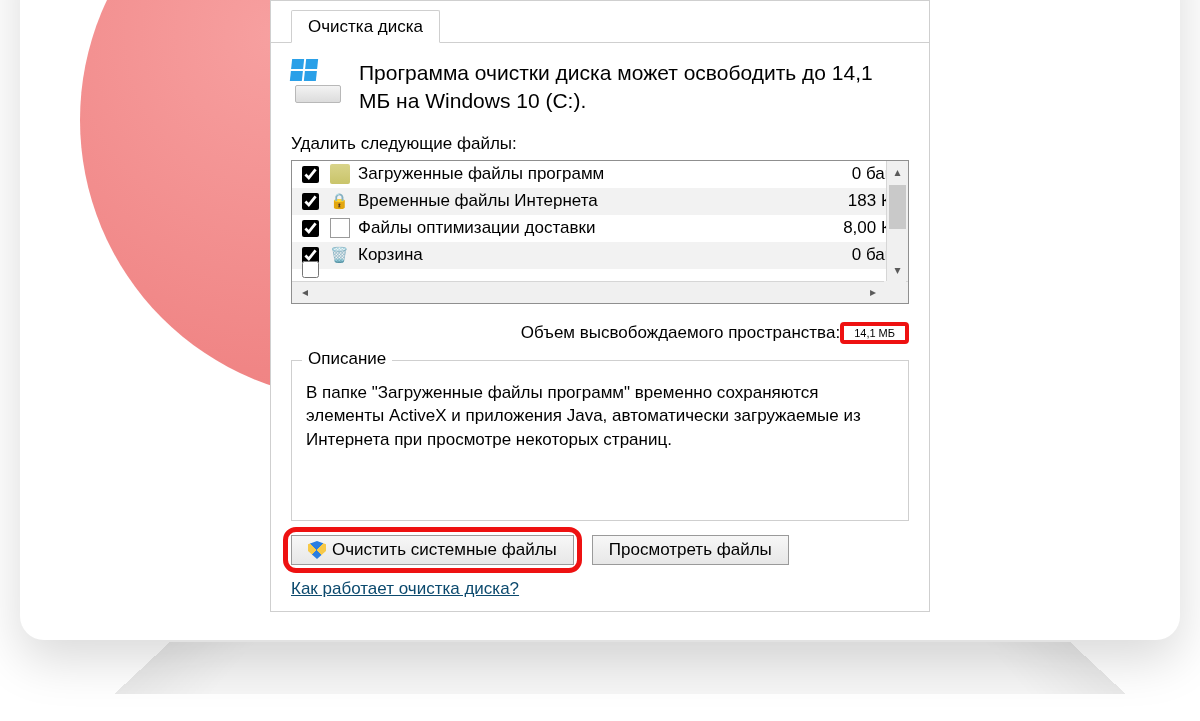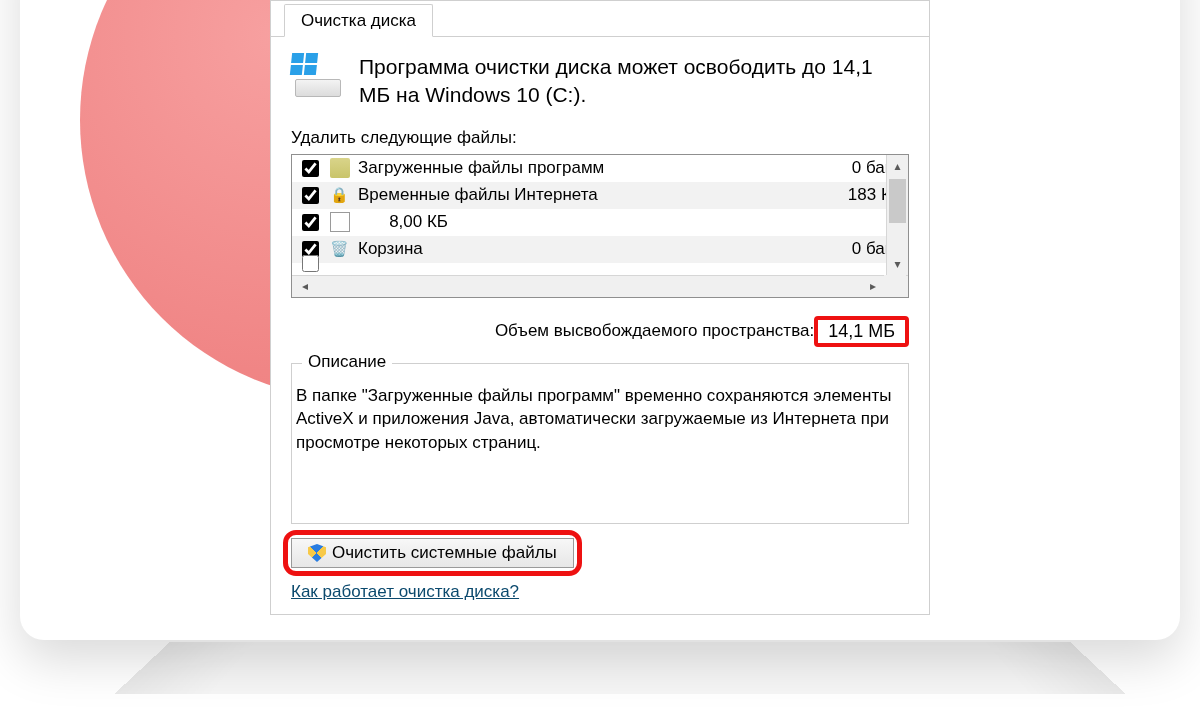--- a/index.html
+++ b/index.html
@@ -47,25 +47,25 @@
   .dialog {
     position: absolute;
     left: 270px; top: 0px;
     width: 660px;
     background: #fff;
     border: 1px solid #cfcfcf;
     padding: 0;
   }
 
   .tab-strip {
-    height: 36px;
+    height: 42px;
     border-bottom: 1px solid #cfcfcf;
     display: flex;
     align-items: flex-end;
-    padding-left: 13px;
+    padding-left: 20px;
   }
   .tab {
     background: #fff;
     border: 1px solid #cfcfcf;
     border-bottom: 1px solid #fff;
     padding: 6px 16px 5px;
     font-size: 17px;
     margin-bottom: -1px;
     border-radius: 2px 2px 0 0;
   }
@@ -168,29 +168,29 @@
 
   .total-row {
     display:flex; justify-content:flex-end; align-items:center;
     margin: 18px 0 10px;
     font-size: 17px;
   }
   .total-val-box {
     border: 4px solid #e11;
     border-radius: 4px;
     padding: 1px 10px;
-    font-size: 18px;
+    font-size: 11px;
   }
 
   
   .groupbox {
     border: 1px solid #cfcfcf;
     position: relative;
     margin-top: 16px;
-    padding: 20px 14px 68px 4px;
+    padding: 20px 14px 68px 14px;
   }
   .groupbox .legend {
     position:absolute; top:-12px; left:10px;
     background:#fff; padding:0 6px;
     font-size: 17px;
   }
   .desc-text { font-size: 17px; line-height: 1.4; }
 
   .btn-row {
     display:flex; gap: 18px;
@@ -268,20 +268,21 @@
         </div>
         <div class="file-row alt">
           <input type="checkbox" checked="" style="">
           <span class="file-icon ic-lock">🔒</span>
           <span class="file-label">Временные файлы Интернета</span>
           <span class="file-size">183 КБ</span>
         </div>
         <div class="file-row">
           <input type="checkbox" checked="" style="">
           <span class="file-icon ic-doc"></span>
+          <span class="file-label">Файлы оптимизации доставки</span>
           <span class="file-size">8,00 КБ</span>
         </div>
         <div class="file-row alt">
           <input type="checkbox" checked="" style="">
           <span class="file-icon ic-recycle">🗑️</span>
           <span class="file-label">Корзина</span>
           <span class="file-size">0 байт</span>
         </div>
         <div class="file-row cut">
           <input type="checkbox" style="margin-top: -8px;">
@@ -311,18 +312,21 @@
       <div class="desc-text">В папке "Загруженные файлы программ" временно сохраняются элементы ActiveX и приложения Java, автоматически загружаемые из Интернета при просмотре некоторых страниц.</div>
     </div>
 
     <div class="btn-row">
       <span class="btn-highlight">
         <button class="btn">
           <span class="shield-icon"></span>
           <span>Очистить системные файлы</span>
         </button>
       </span>
+      <button class="btn">
+        <span>Просмотреть файлы</span>
+      </button>
     </div>
 
     <a href="#" class="help-link">Как работает очистка диска?</a>
 
   </div>
 </div>
 
 </body></html>

